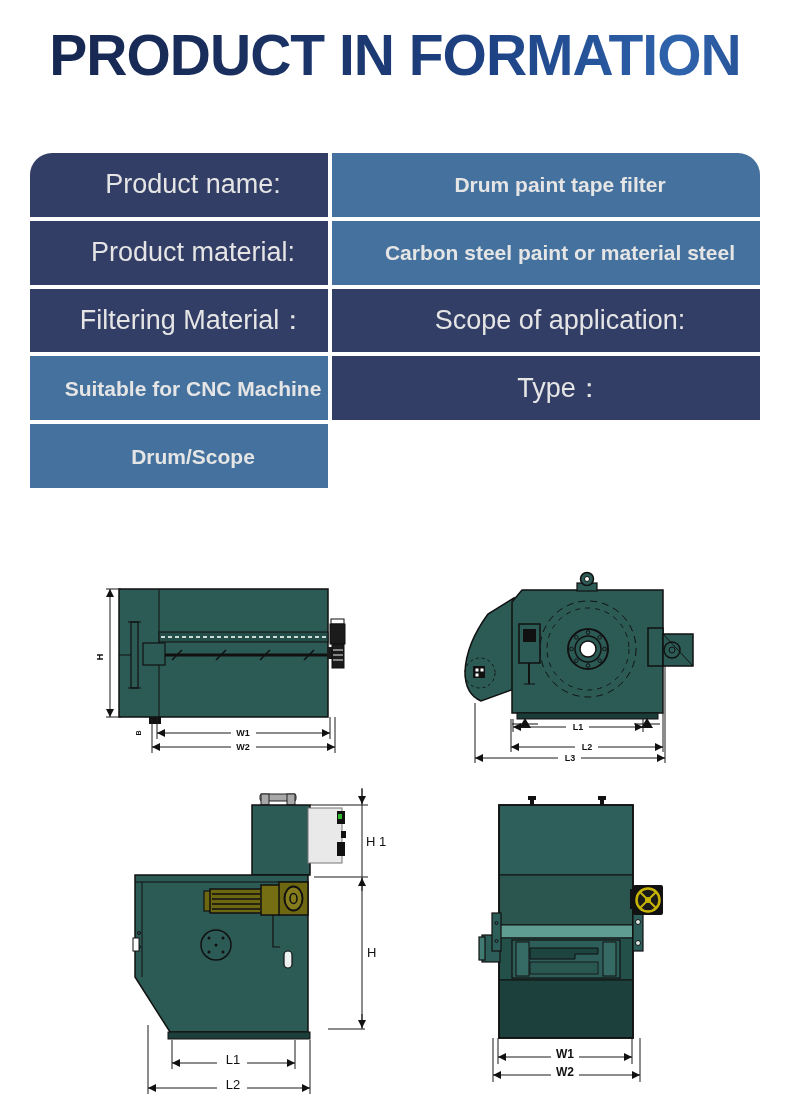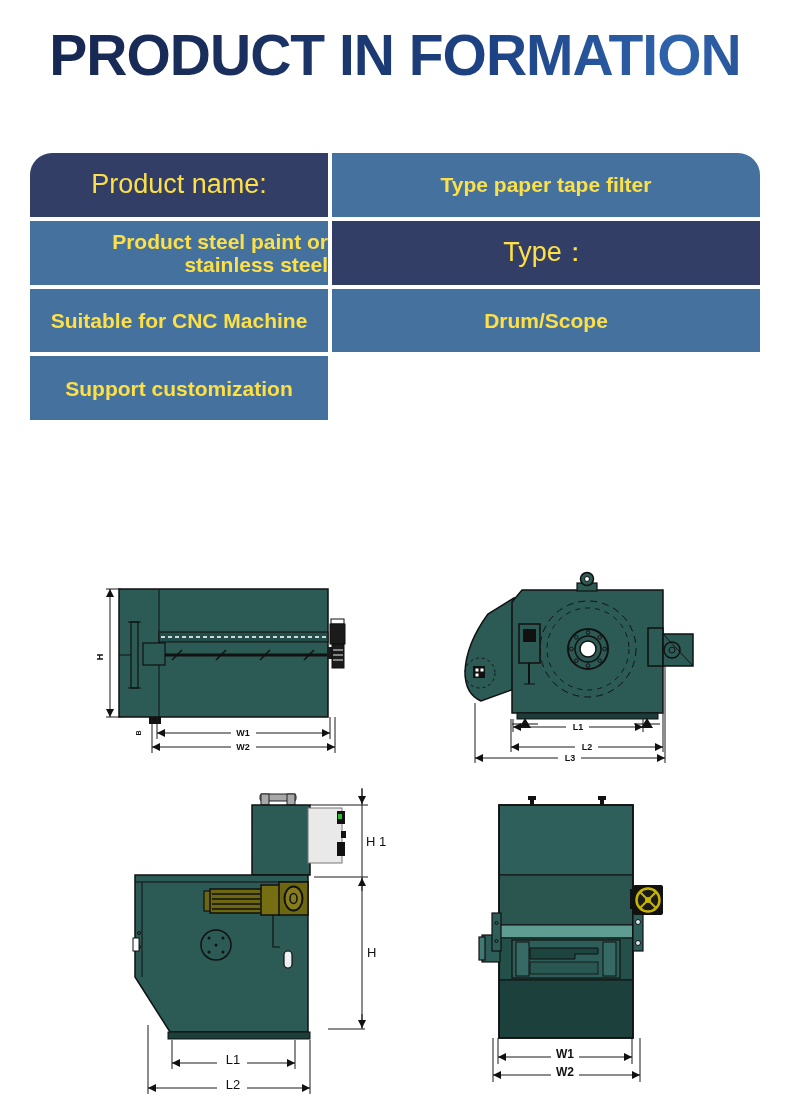--- a/index.html
+++ b/index.html
@@ -13,45 +13,47 @@
     text-align:center;font-size:57px;font-weight:700;letter-spacing:-1px;
     background:linear-gradient(90deg,#15254d 0%,#1a2f5e 30%,#1d4284 62%,#2f64ad 86%,#24498a 100%);
     -webkit-background-clip:text;background-clip:text;color:transparent;
   }
   
   .spec-table{
     position:absolute;left:30px;top:153px;width:730px;height:403px;
     display:grid;grid-template-columns:298px 428px;grid-template-rows:repeat(6,1fr);
     gap:4px;background:#ffffff;border-radius:22px;overflow:hidden;
   }
-  .cell{display:flex;align-items:center;justify-content:center;color:#fde047;text-align:right;line-height:1.1;}
+  .cell{display:flex;align-items:center;justify-content:center;color:#e5e5e5;text-align:left;line-height:1.1;padding-left:28px;}
   .label-cell{background:#323e66;font-size:27px;font-weight:400;}
   .value-cell{background:#44719d;font-size:21px;font-weight:700;}
   
   .drawing{position:absolute;}
   .dim{stroke:#1a1a1a;stroke-width:1;fill:none;}
   .edge{stroke:#111;fill:none;}
   .dimlabel-sm{font-family:"Liberation Sans",sans-serif;font-size:9px;font-weight:700;fill:#111;}
   .dimlabel-xs{font-family:"Liberation Sans",sans-serif;font-size:7px;font-weight:700;fill:#111;}
   .dimlabel-lg{font-family:"Liberation Sans",sans-serif;font-size:13px;font-weight:400;fill:#111;}
   .dimlabel-lgb{font-family:"Liberation Sans",sans-serif;font-size:12px;font-weight:700;fill:#111;}
 </style>
 </head>
 <body>
 
 <div class="page-title">PRODUCT IN FORMATION</div>
 
 <div class="spec-table">
   <div class="cell label-cell">Product name:</div>
-  <div class="cell value-cell">Type paper tape filter</div>
-  <div class="cell value-cell">Product steel paint or stainless steel</div>
+  <div class="cell value-cell">Drum paint tape filter</div>
+  <div class="cell label-cell">Product material:</div>
+  <div class="cell value-cell">Carbon steel paint or material steel</div>
+  <div class="cell label-cell">Filtering Material：</div>
+  <div class="cell label-cell">Scope of application:</div>
+  <div class="cell value-cell">Suitable for CNC Machine</div>
   <div class="cell label-cell">Type：</div>
-  <div class="cell value-cell">Suitable for CNC Machine</div>
   <div class="cell value-cell">Drum/Scope</div>
-  <div class="cell value-cell">Support customization</div>
 </div>
 
 <svg class="drawing" style="left:85px;top:575px" width="310" height="195" viewBox="0 0 310 195">
   <defs>
     <marker id="arr" viewBox="0 0 10 10" refX="10" refY="5" markerWidth="8" markerHeight="8" orient="auto-start-reverse">
       <path d="M0,0L10,5L0,10Z" fill="#111"></path>
     </marker>
   </defs>
   <g>
     <rect x="34" y="14" width="209" height="128" fill="#2c5b56" stroke="#111" stroke-width="1.5"></rect>

